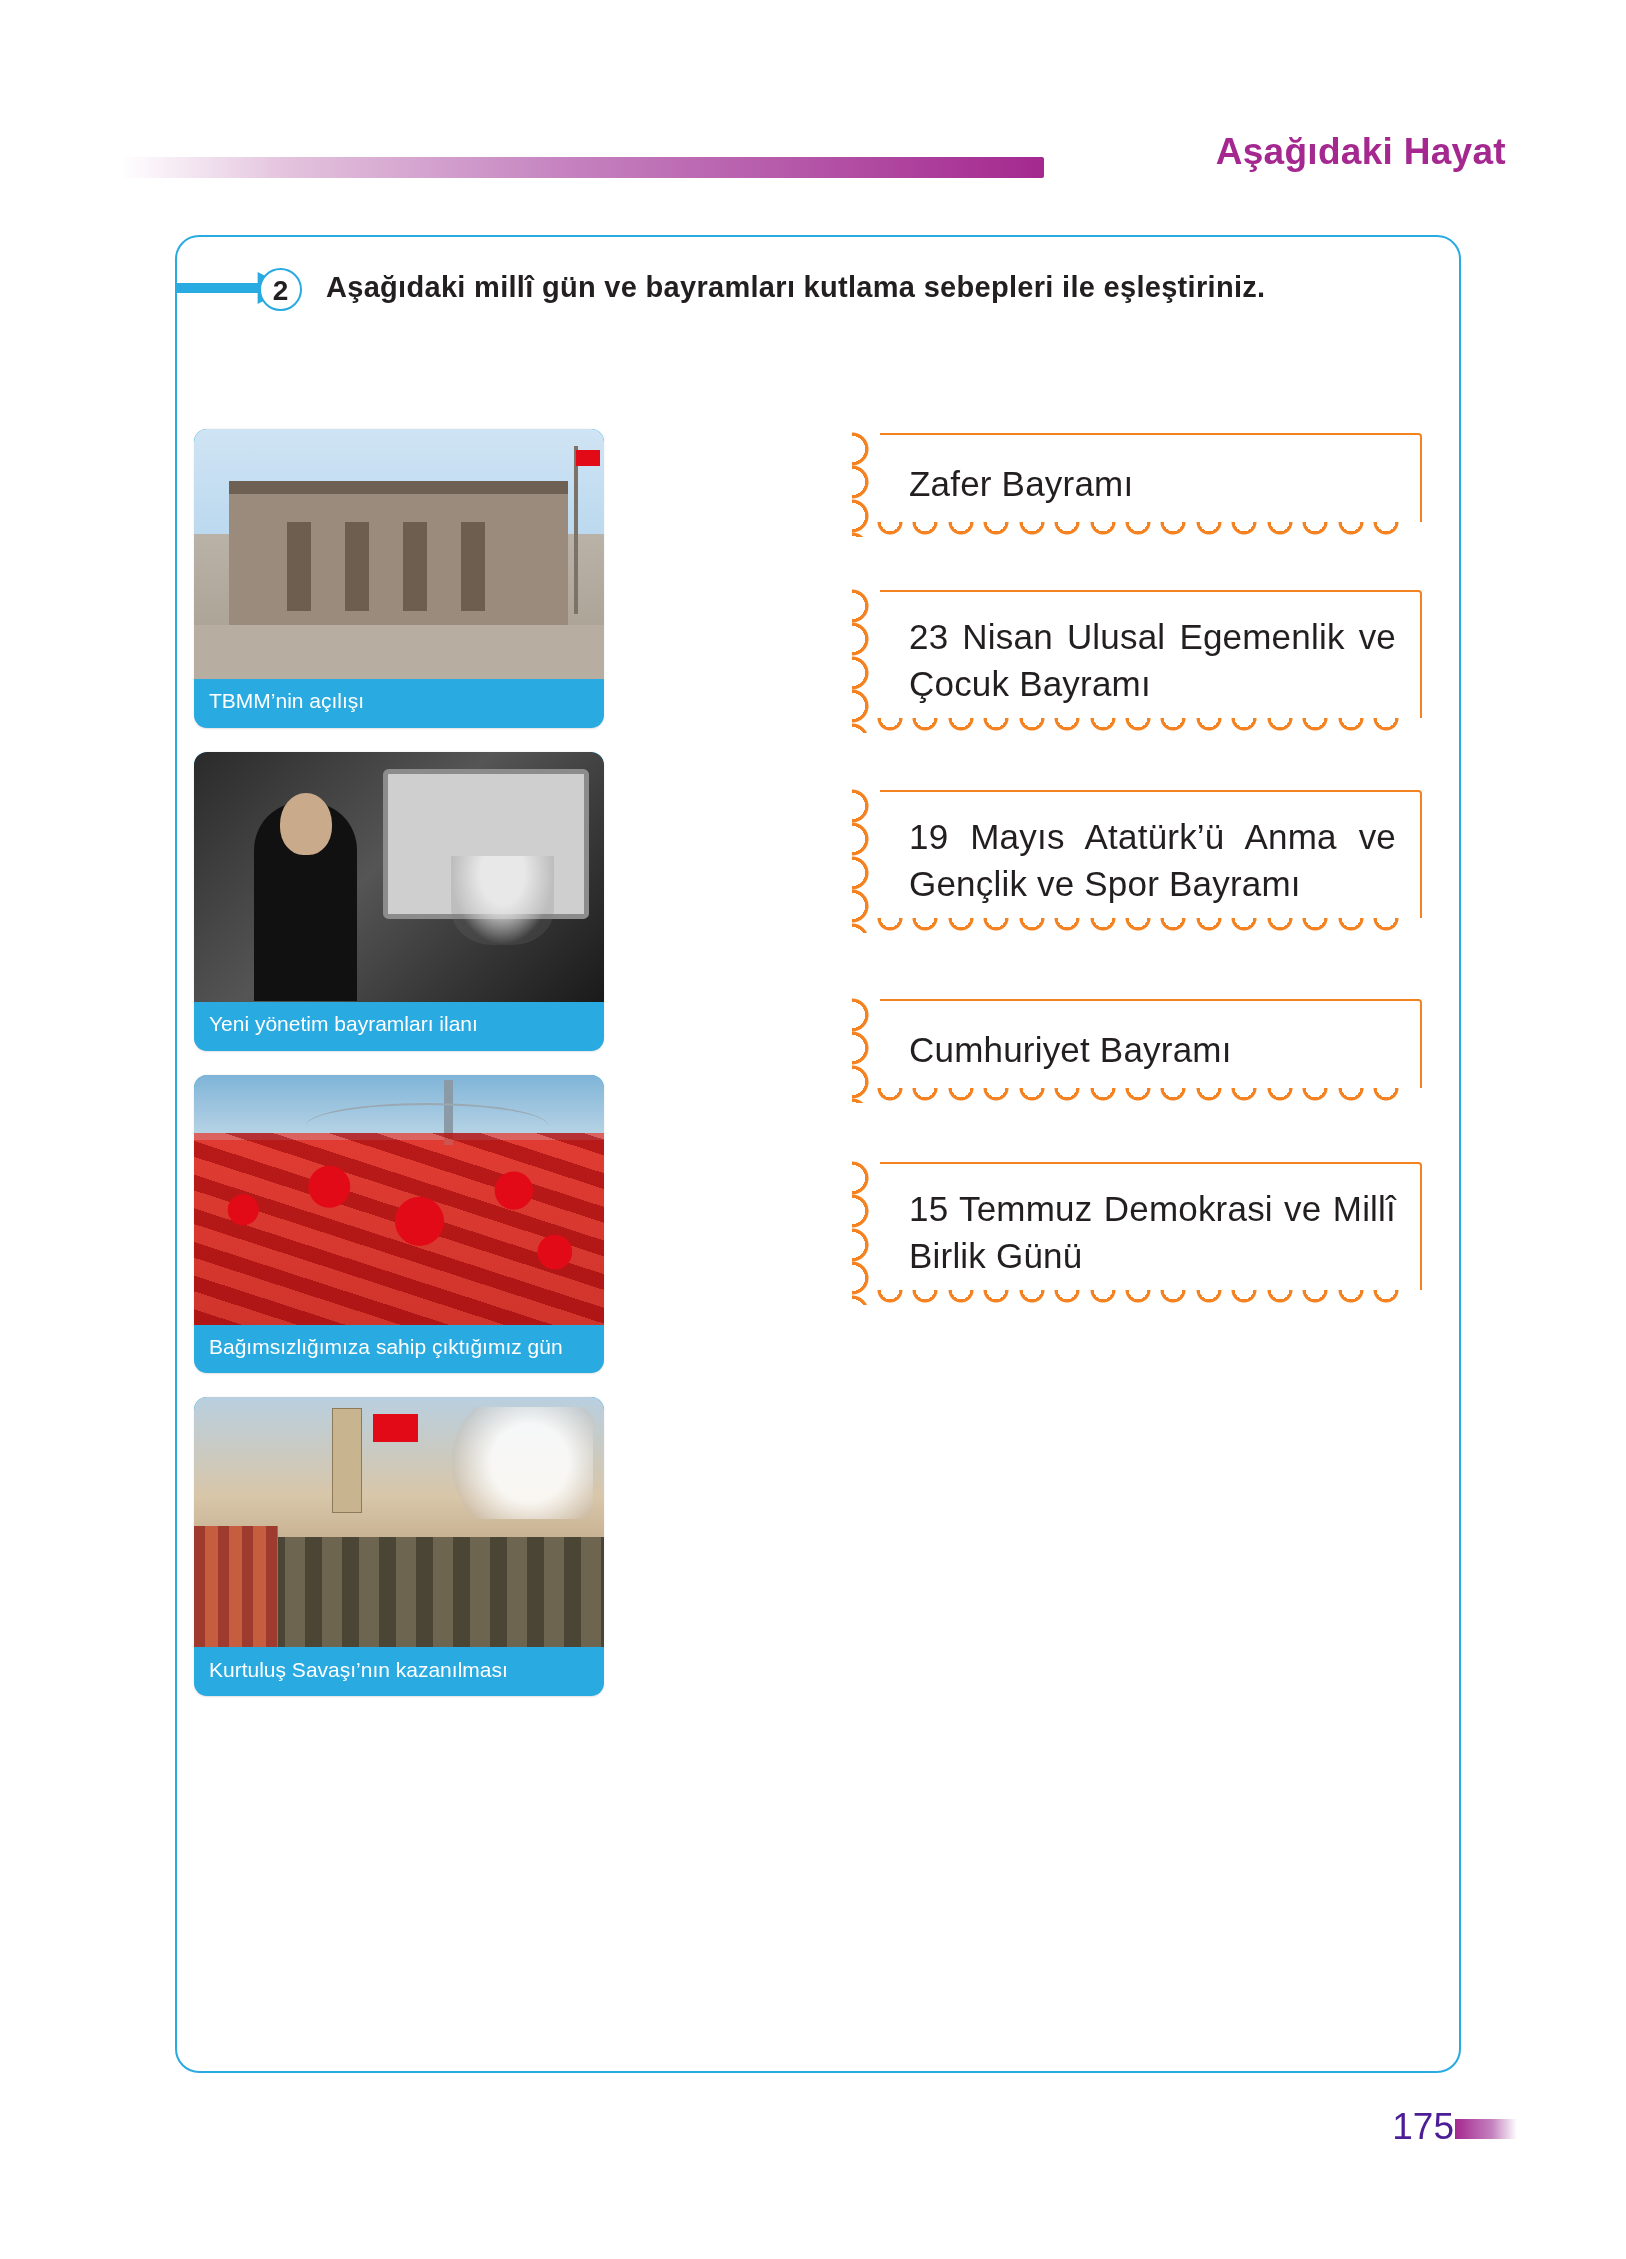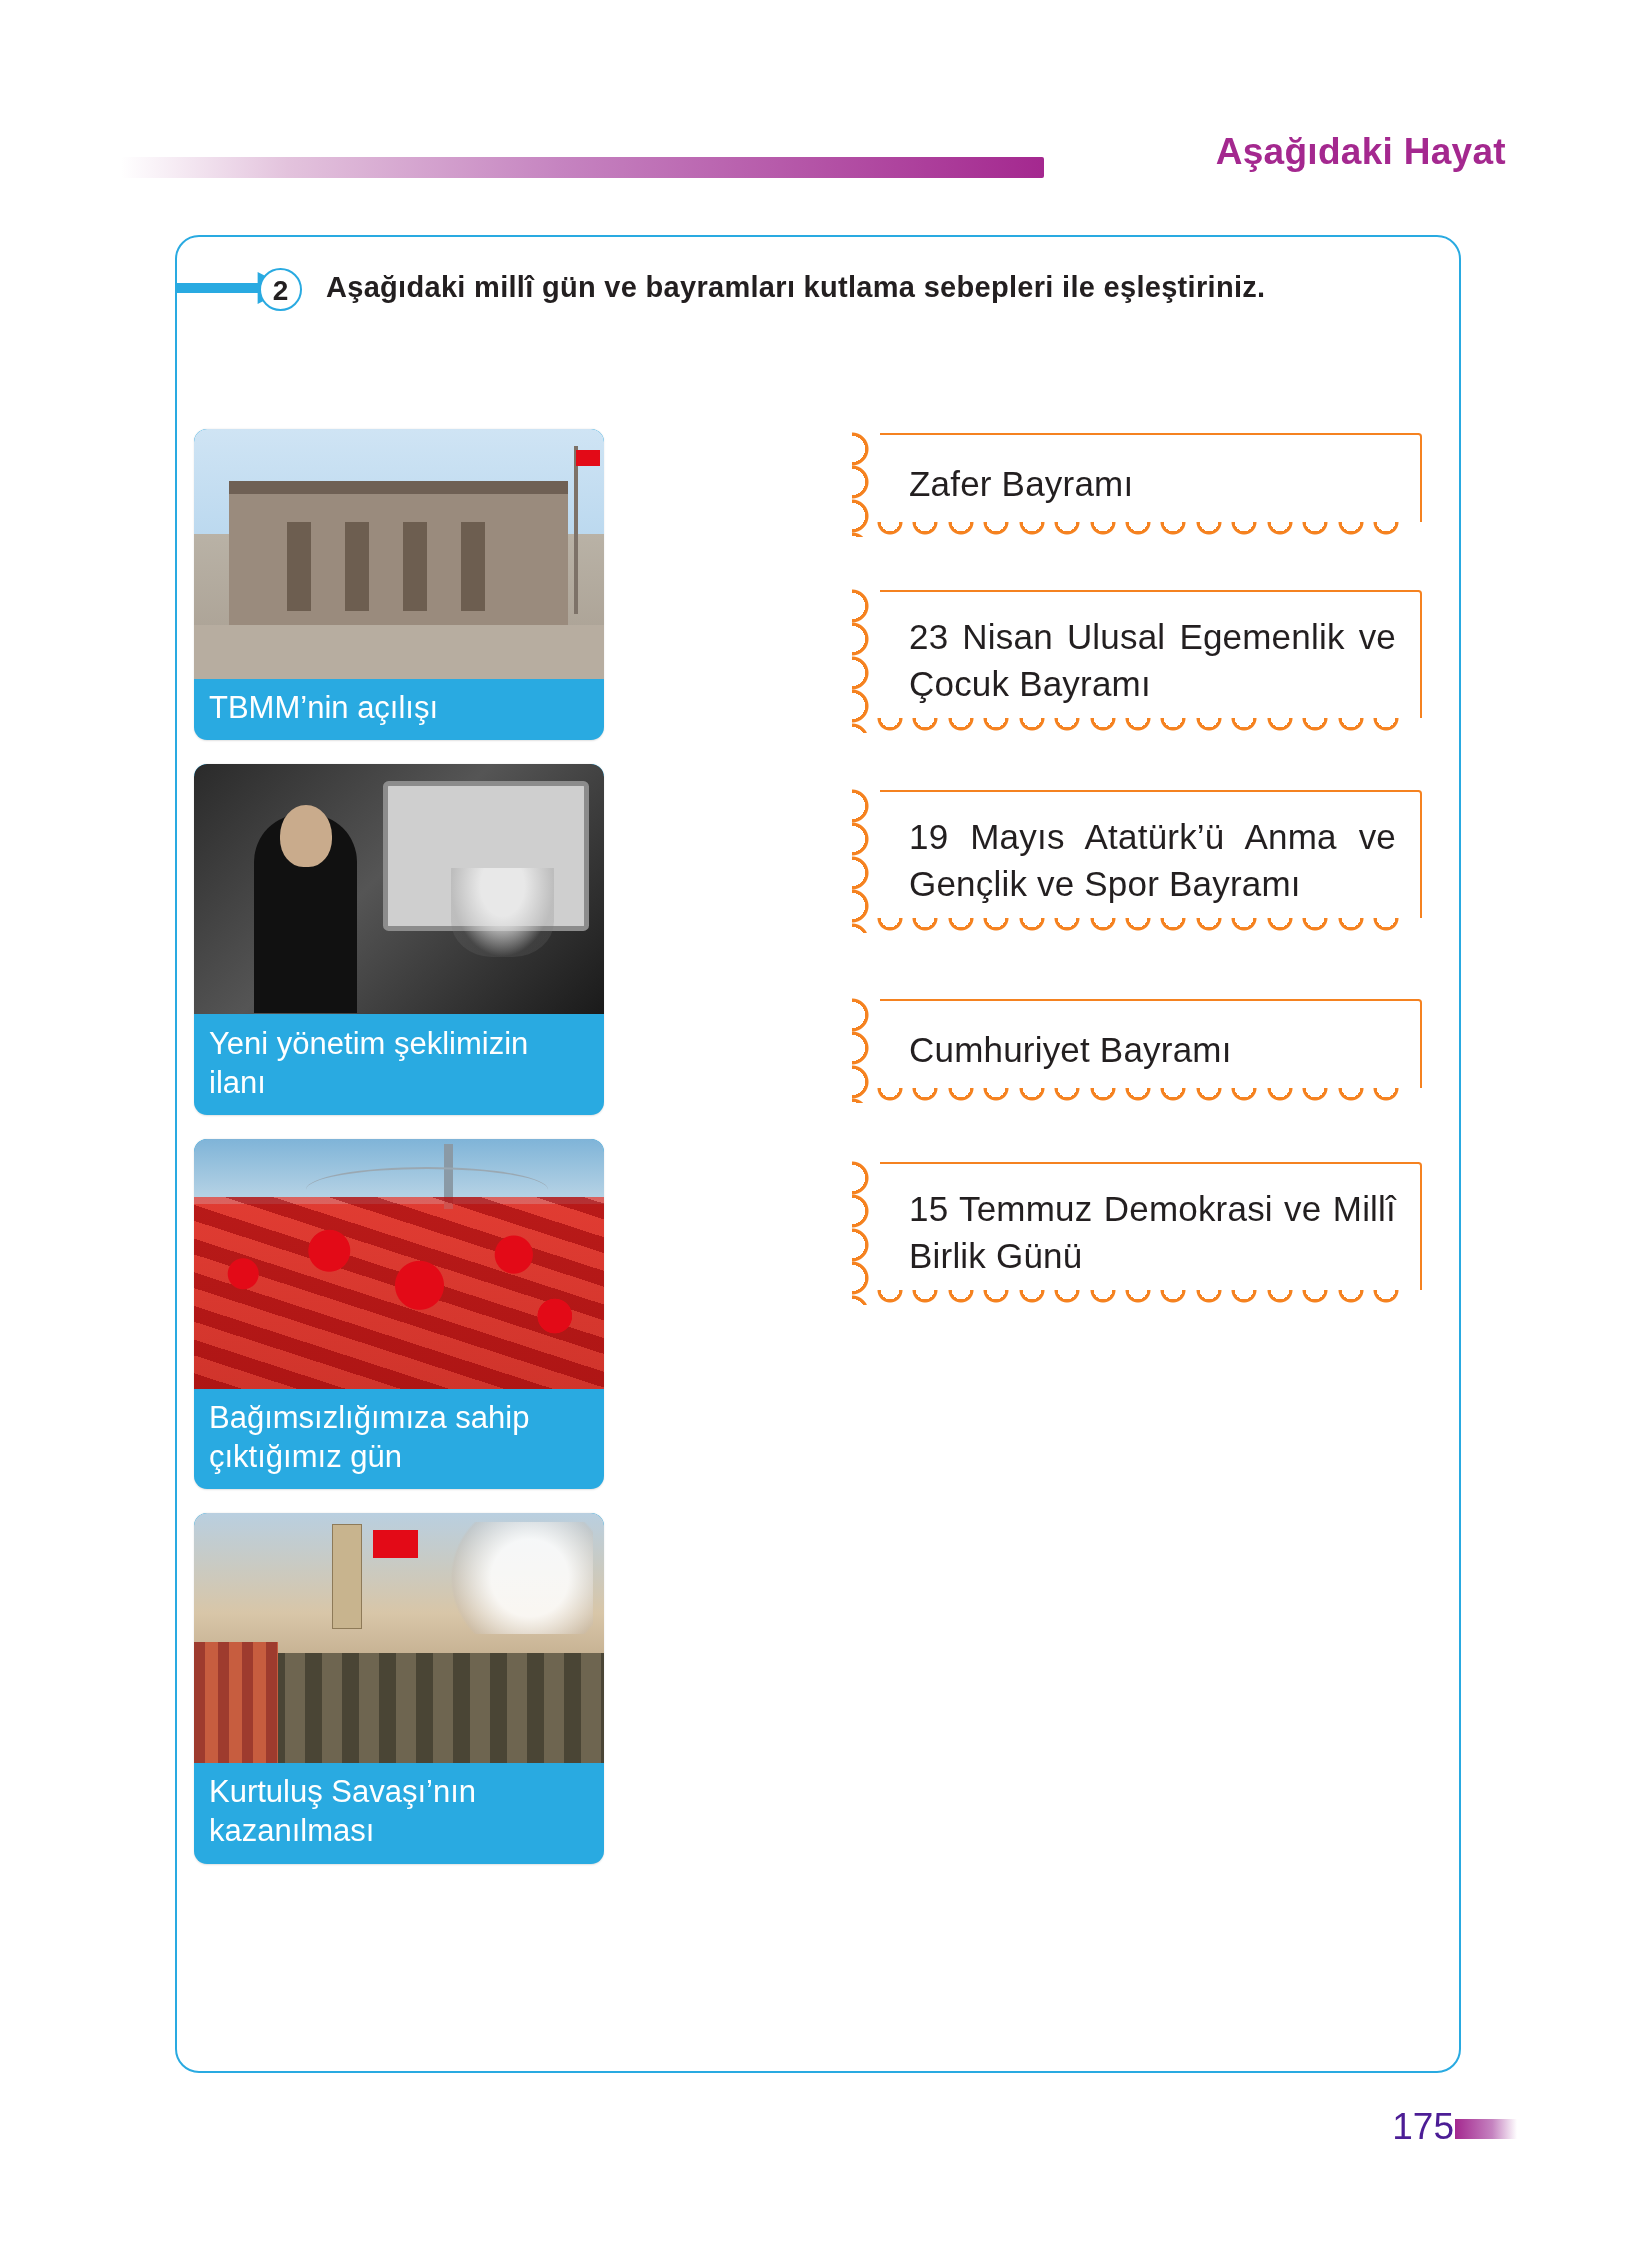--- a/index.html
+++ b/index.html
@@ -114,21 +114,21 @@
   .card .photo {
     position: relative;
     width: 410px;
     height: 250px;
     overflow: hidden;
     border-top-left-radius: 13px;
     border-top-right-radius: 13px;
   }
   .card .caption {
     color: #ffffff;
-    font-size: 31px;
+    font-size: 21px;
     line-height: 1.26;
     padding: 9.3px 15px 13px 15px;
     min-height: 48px;
     box-sizing: border-box;
   }
 
   
   .ph-tbmm {
     background: linear-gradient(to bottom, #cfe4f4 0%, #bcd9ef 42%, #b9b2a6 42%, #a79d90 100%);
   }
@@ -394,21 +394,21 @@
     <div class="caption">TBMM’nin açılışı</div>
   </div>
 
   <div class="card">
     <div class="photo ph-ataturk">
       <div class="balcony"></div>
       <div class="chandelier"></div>
       <div class="figure"></div>
       <div class="head"></div>
     </div>
-    <div class="caption">Yeni yönetim şeklimizin ilanı</div>
+    <div class="caption">Yeni yönetim bayramları ilanı</div>
   </div>
 
   <div class="card">
     <div class="photo ph-crowd">
       <div class="tower"></div>
       <div class="wire"></div>
       <div class="flags"></div>
     </div>
     <div class="caption">Bağımsızlığımıza sahip çıktığımız gün</div>
   </div>

